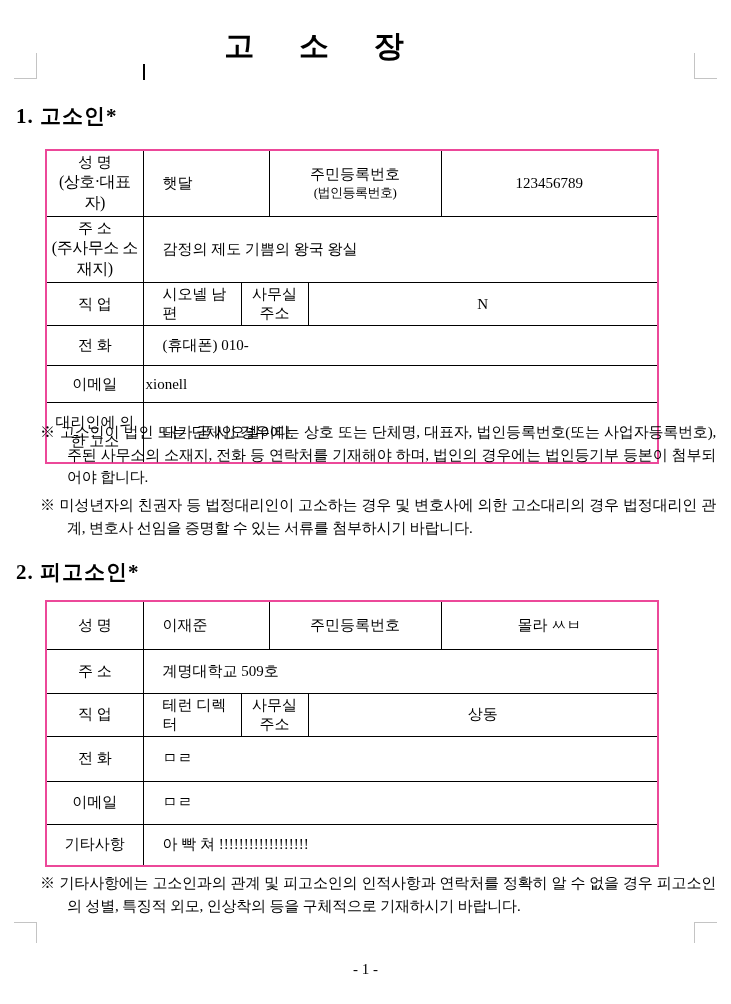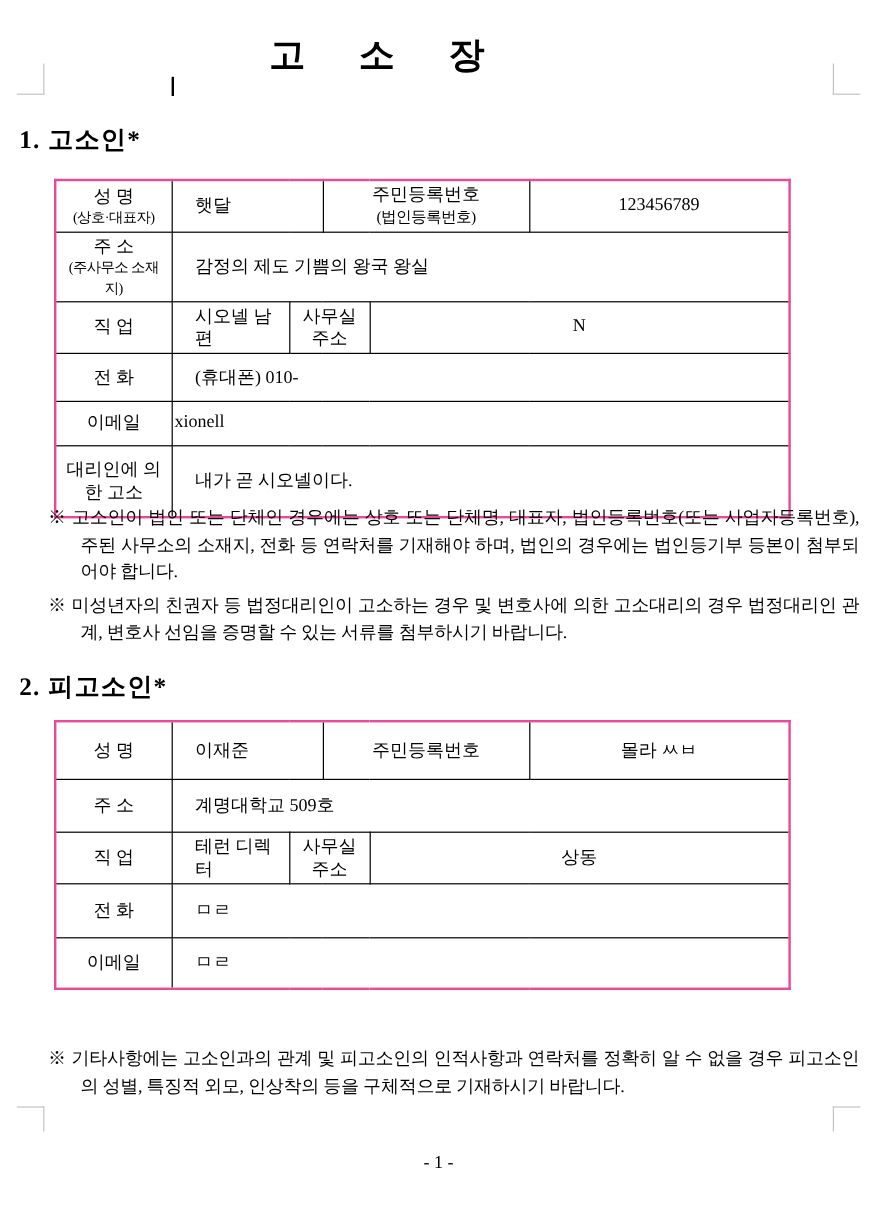--- a/index.html
+++ b/index.html
@@ -46,21 +46,21 @@
   }
   .table1 { top: 149px; }
   .table2 { top: 600px; }
   table.form td {
     border: 1px solid #000;
     padding: 2px 4px;
     text-align: center; vertical-align: middle;
     overflow: hidden;
   }
   table.form td.val-left { text-align: left; padding-left: 19px; }
-  .sub-label { font-size: 12px; letter-spacing: -0.5px; }
+  .sub-label { font-size: 16px; letter-spacing: -0.5px; }
   .sub-label2 { font-size: 13px; letter-spacing: -0.5px; }
   .t1r1 { height: 43px; } .t1r2 { height: 45px; } .t1r3 { height: 36px; }
   .t1r4 { height: 40px; } .t1r5 { height: 37px; } .t1r6 { height: 60px; }
   .t2r1 { height: 48px; } .t2r2 { height: 44px; } .t2r3 { height: 40px; }
   .t2r4 { height: 45px; } .t2r5 { height: 43px; } .t2r6 { height: 42px; }
 
   
   .note {
     position: absolute; left: 40px; width: 676px;
     font-family: Liberation Serif, serif;
@@ -174,18 +174,22 @@
     <td colspan="2">상동</td>
   </tr>
   <tr class="t2r4">
     <td>전  화</td>
     <td colspan="5" class="val-left">ㅁㄹ</td>
   </tr>
   <tr class="t2r5">
     <td>이메일</td>
     <td colspan="5" class="val-left">ㅁㄹ</td>
   </tr>
+  <tr class="t2r6">
+    <td>기타사항</td>
+    <td colspan="5" class="val-left">아 빡 쳐 !!!!!!!!!!!!!!!!!!</td>
+  </tr>
 </tbody>
   </table>
 
 <div class="note note3">※ 기타사항에는 고소인과의 관계 및 피고소인의 인적사항과 연락처를 정확히 알 수 없을 경우 피고소인의 성별, 특징적 외모, 인상착의 등을 구체적으로 기재하시기 바랍니다.</div>
 
 <div class="page-number">- 1 -</div>
 
 </body></html>

